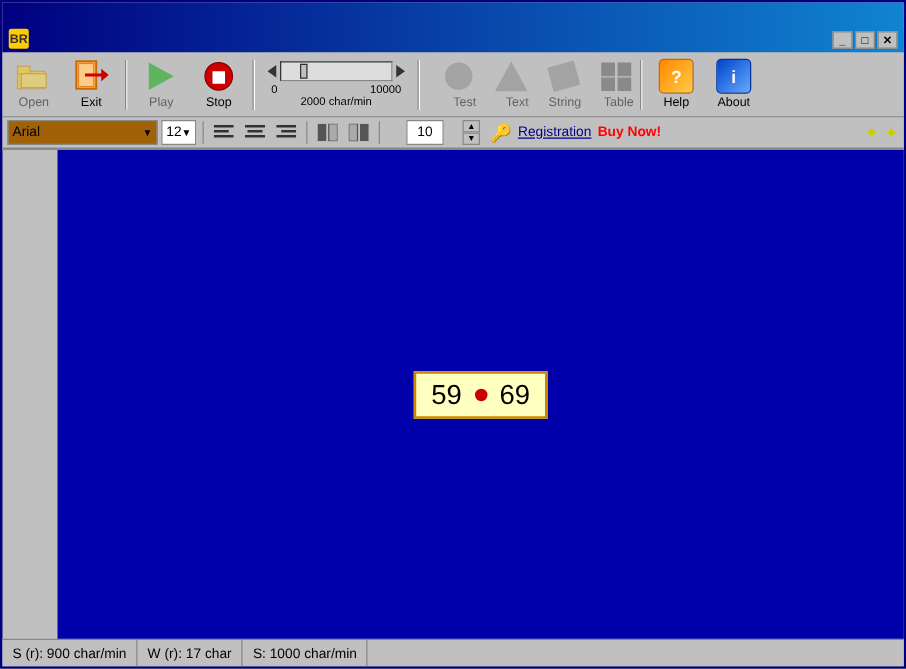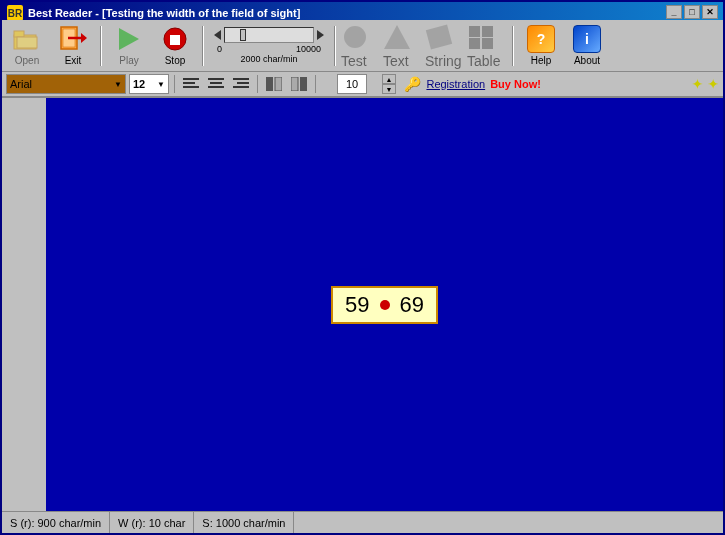--- a/index.html
+++ b/index.html
@@ -19,23 +19,23 @@
       border: 2px solid #000080;
       display: flex;
       flex-direction: column;
     }
 
     .title-bar {
       background: linear-gradient(to right, #000080, #1084d0);
       color: white;
       padding: 3px 5px;
       display: flex;
-      align-items: flex-start;
+      align-items: flex-end;
       justify-content: space-between;
-      height: 18px;
+      height: 40px;
       flex-shrink: 0;
     }
 
     .title-bar-left {
       display: flex;
       align-items: center;
       gap: 5px;
     }
 
     .title-icon {
@@ -147,31 +147,30 @@
       background: #a16207;
       font-size: 11px;
       padding: 1px 3px;
       display: flex;
       align-items: center;
       justify-content: space-between;
       cursor: pointer;
     }
 
     .size-combo {
-      width: 40px;
+      width: 28px;
       height: 20px;
       border: 1px solid #888;
       background: white;
       font-size: 11px;
       padding: 1px 3px;
       display: flex;
       align-items: center;
       justify-content: space-between;
       cursor: pointer;
-      font-weight: bold;
     }
 
     .align-btn {
       width: 22px;
       height: 20px;
       background: #c0c0c0;
       border: 1px solid transparent;
       display: flex;
       align-items: center;
       justify-content: center;
@@ -295,26 +294,26 @@
       width: 2px;
       height: 40px;
       background: #888;
       border-right: 1px solid #fff;
       margin: 0 3px;
     }
 
     .small-icon-btn {
       display: flex;
       flex-direction: column;
-      align-items: flex-start;
+      align-items: flex-end;
       justify-content: center;
       width: 40px;
       height: 46px;
       cursor: pointer;
-      font-size: 14px;
+      font-size: 10px;
       gap: 2px;
       opacity: 0.5;
     }
 
     .help-icon {
       width: 28px;
       height: 28px;
       background: linear-gradient(135deg, #ff8800, #ffcc44);
       border-radius: 4px;
       display: flex;
@@ -404,21 +403,20 @@
 </head>
 <body>
 
 <div class="window">
 
   <div class="title-bar">
     <div class="title-bar-left">
       <div class="title-icon">
         <span>BR</span>
       </div>
-      <span class="title-text">Best Reader - [Testing the width of the field of sight]</span>
     </div>
     <div class="title-buttons">
       <div class="title-btn">_</div>
       <div class="title-btn">□</div>
       <div class="title-btn close">✕</div>
     </div>
   </div>
 
   <div class="toolbar">
 
@@ -622,20 +620,20 @@
       <div class="num-dot"></div>
       <span>69</span>
     </div>
   </div>
 
   <div class="statusbar">
     <div class="status-section">
       <span>S (r): 900 char/min</span>
     </div>
     <div class="status-section">
-      <span>W (r): 10 char</span>
+      <span>W (r): 17 char</span>
     </div>
     <div class="status-section">
       <span>S: 1000 char/min</span>
     </div>
   </div>
 
 </div>
 
 </body></html>

